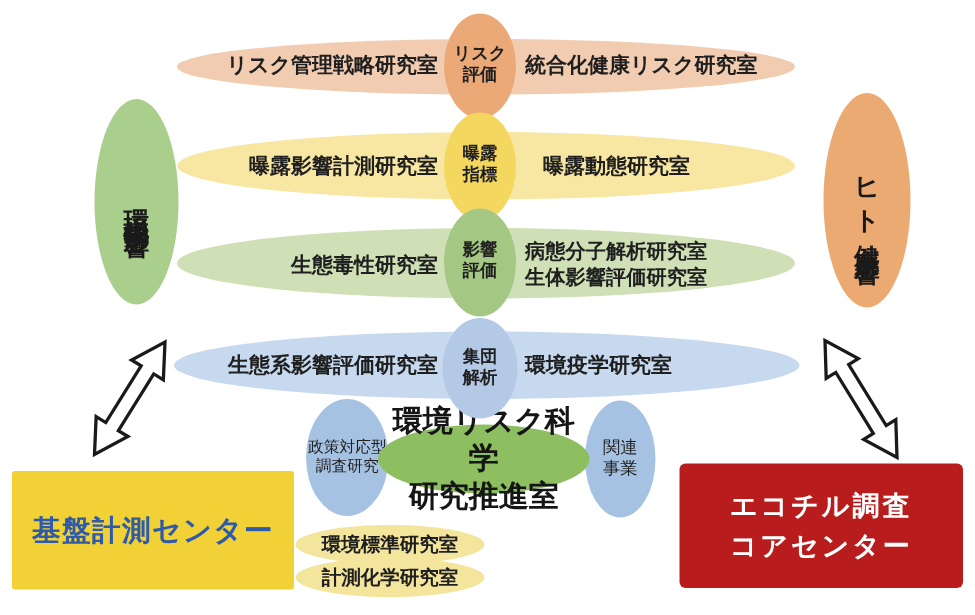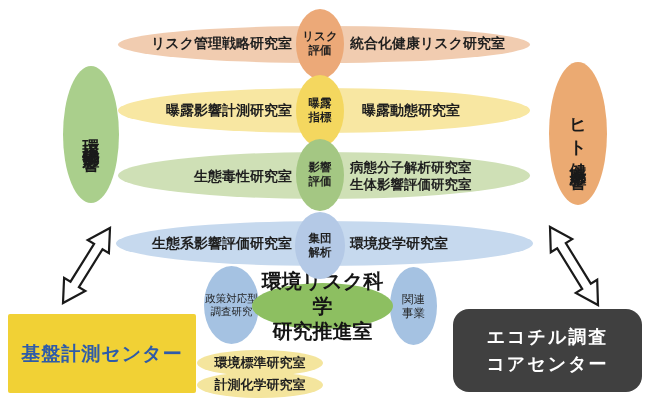--- a/index.html
+++ b/index.html
@@ -54,22 +54,22 @@
     background: #f1d135;
     border-radius: 2px;
   }
   .measure-box .measure-text {
     font-weight: bold;
     font-size: 19px;
     letter-spacing: 1px;
     color: #2e5ba9;
   }
   .ecochil-box {
-    background: #404040;
-    border-radius: 16px;
+    background: #b91c1c;
+    border-radius: 4px;
   }
   .ecochil-box .ecochil-text {
     font-weight: bold;
     font-size: 18px;
     line-height: 1.5;
     letter-spacing: 2px;
     color: #ffffff;
   }
   .arrow-svg { position: absolute; z-index: 4; }
 </style>

